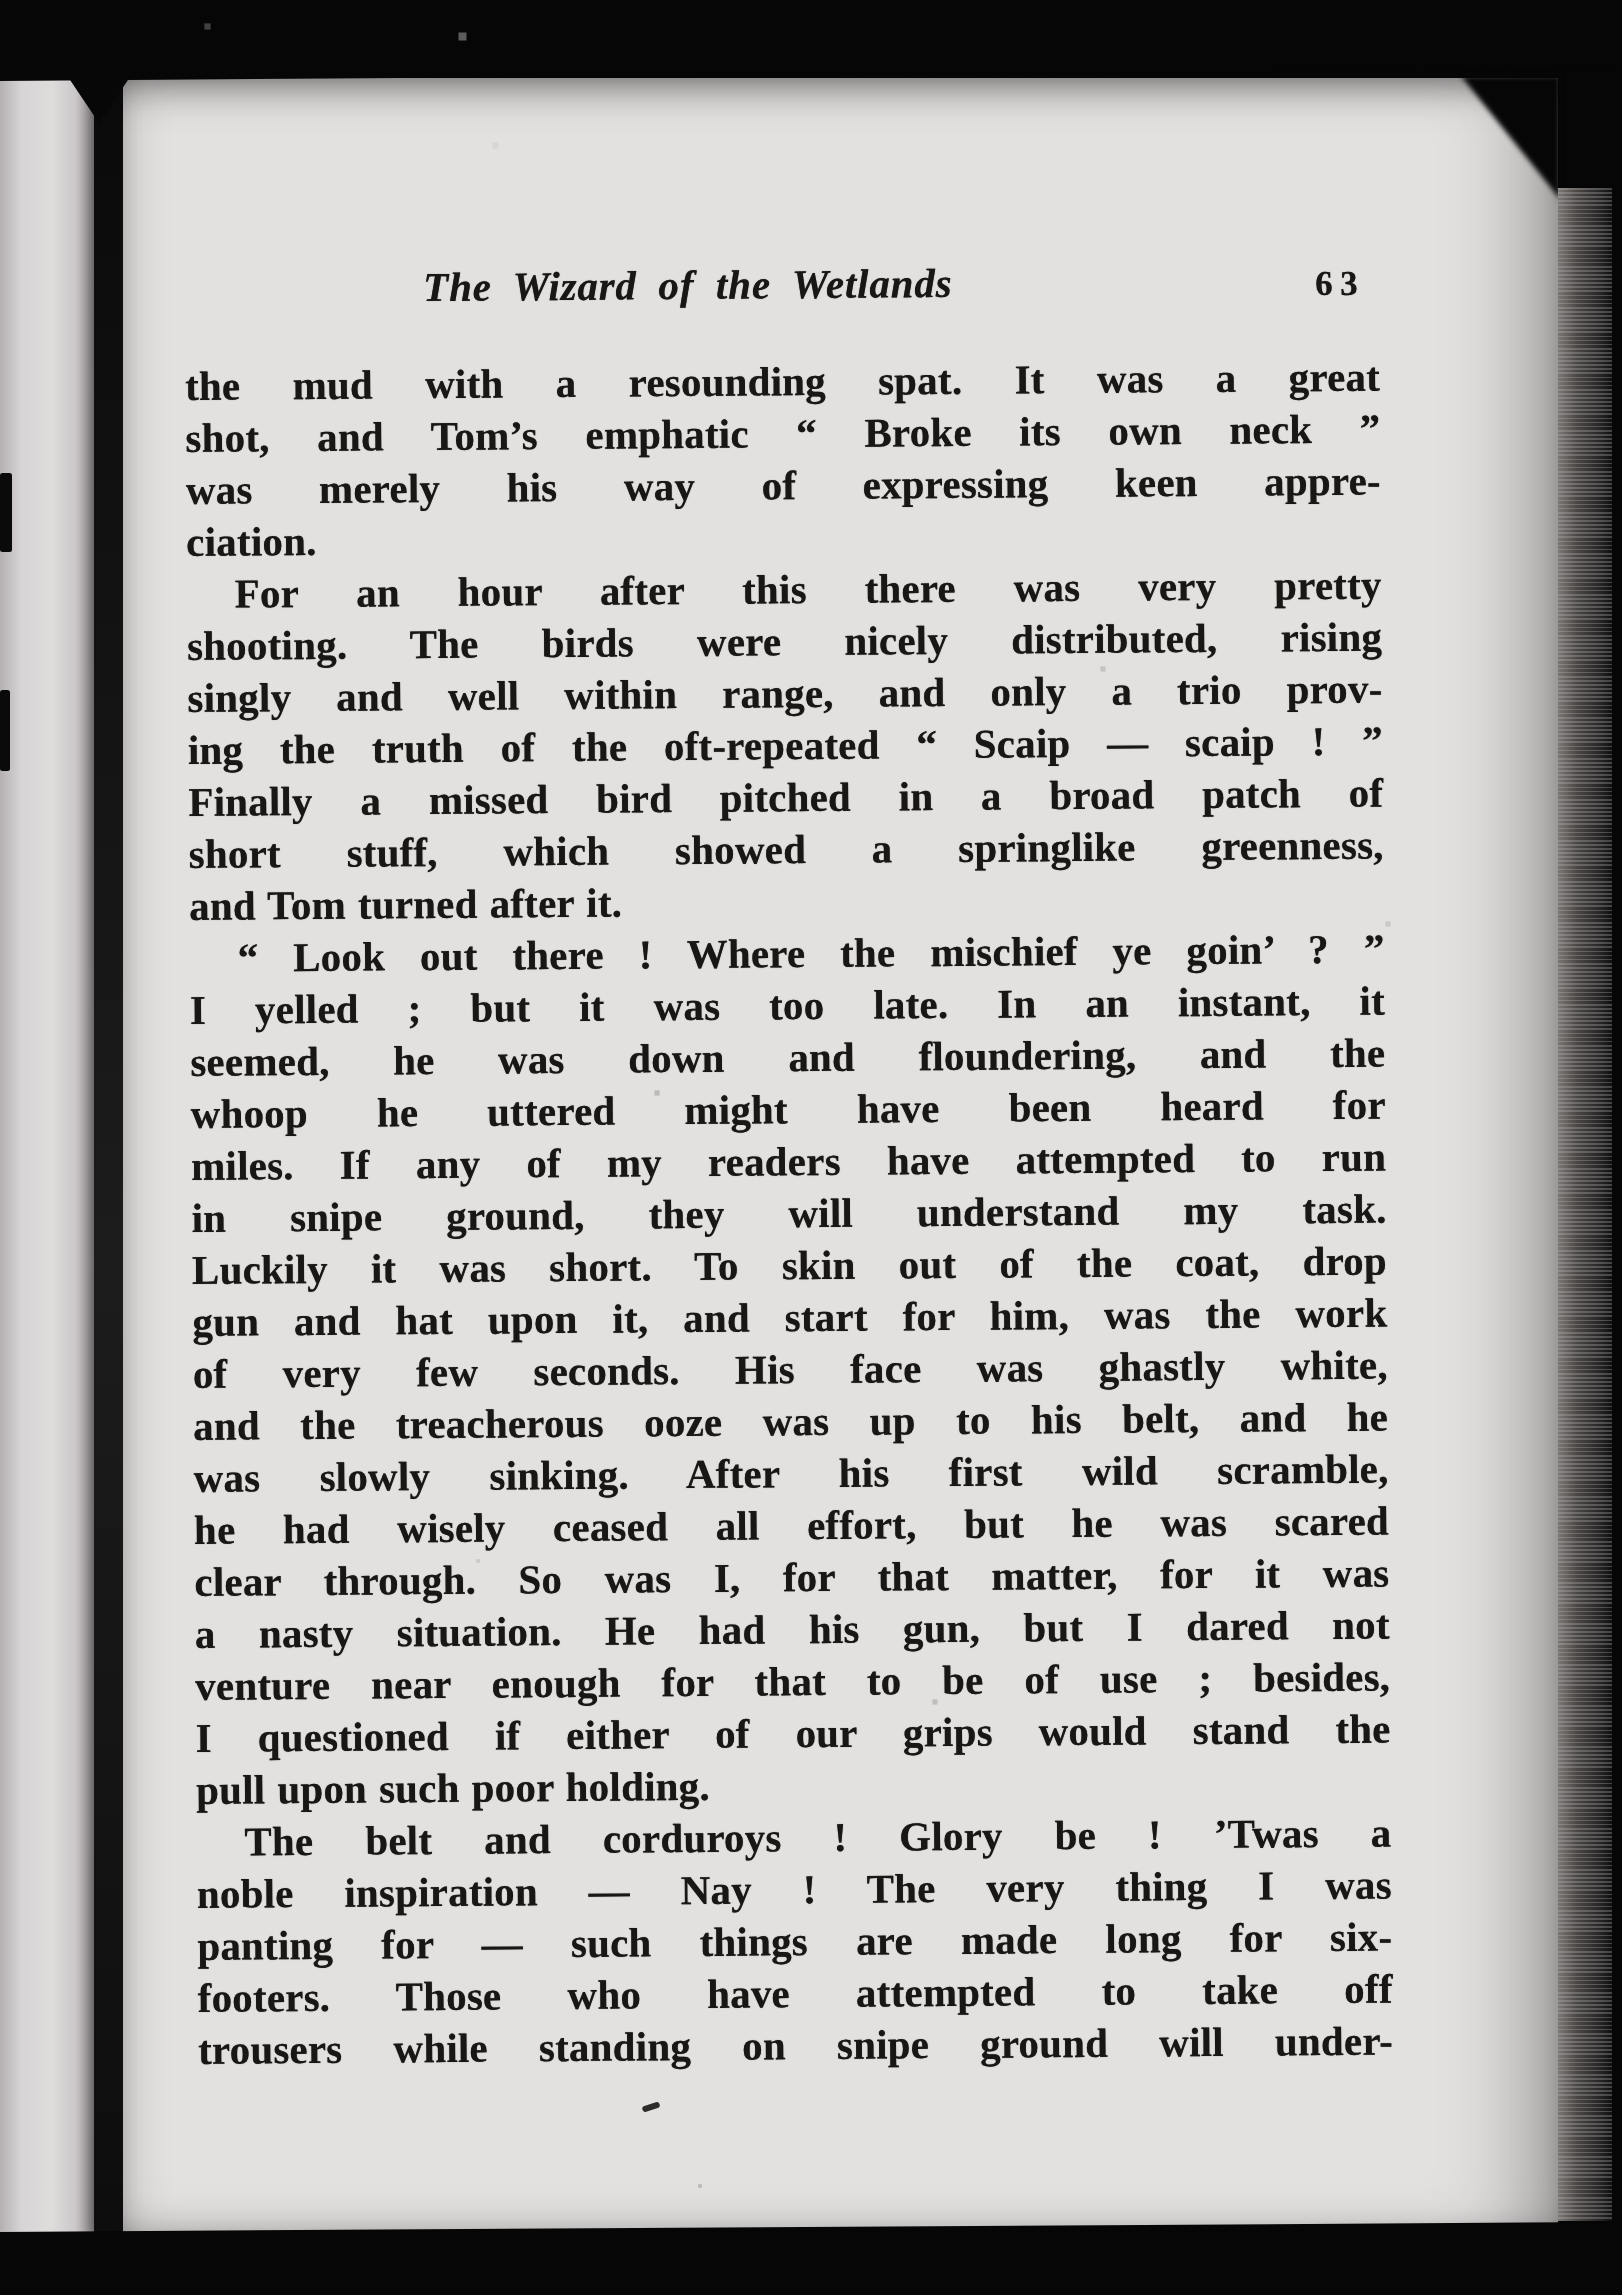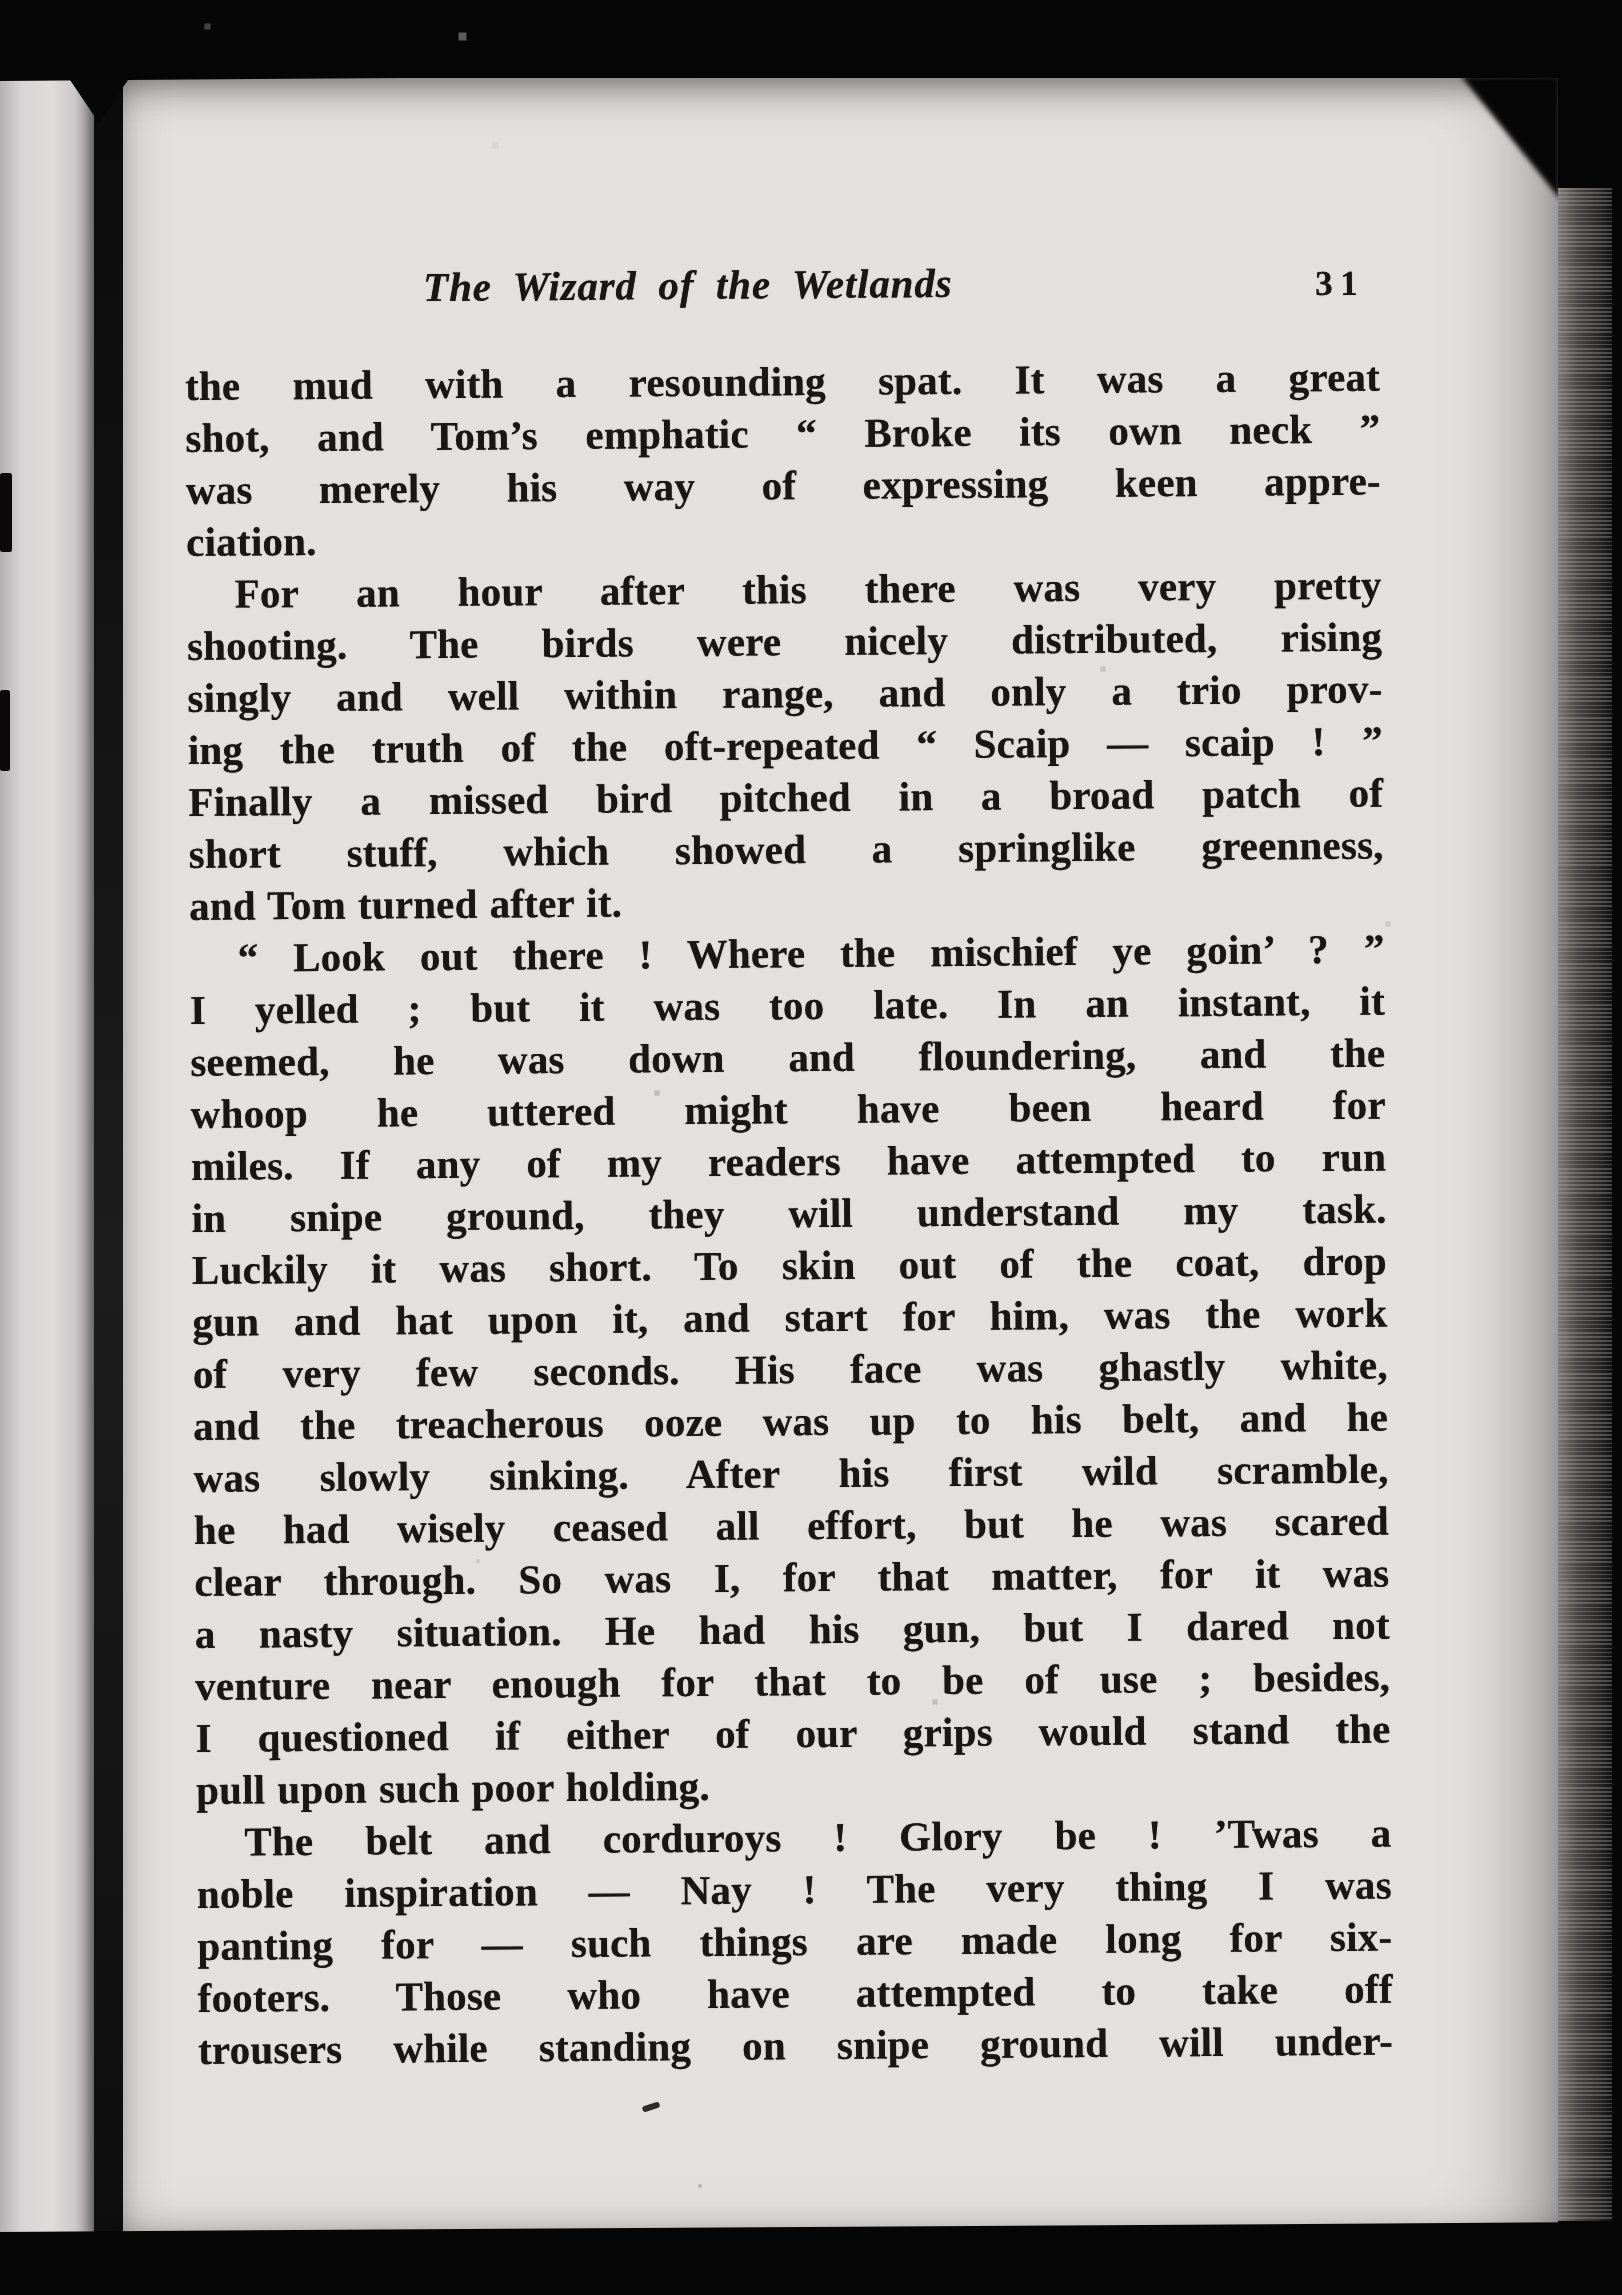--- a/index.html
+++ b/index.html
@@ -130,21 +130,21 @@
   </div>
 
   <div class="gutter"></div>
 
   <div class="page">
     <div class="corner-wedge"></div>
 
     <div class="text-layer">
       <div class="running-header">
         <span class="chapter-title">The Wizard of the Wetlands</span>
-        <span class="page-number">31</span>
+        <span class="page-number">63</span>
       </div>
 
       <div class="page-body">
         <div class="line">the mud with a resounding spat. It was a great</div>
         <div class="line">shot, and Tom’s emphatic “ Broke its own neck ”</div>
         <div class="line">was merely his way of expressing keen appre-</div>
         <div class="line end">ciation.</div>
         <div class="line start">For an hour after this there was very pretty</div>
         <div class="line">shooting. The birds were nicely distributed, rising</div>
         <div class="line">singly and well within range, and only a trio prov-</div>

